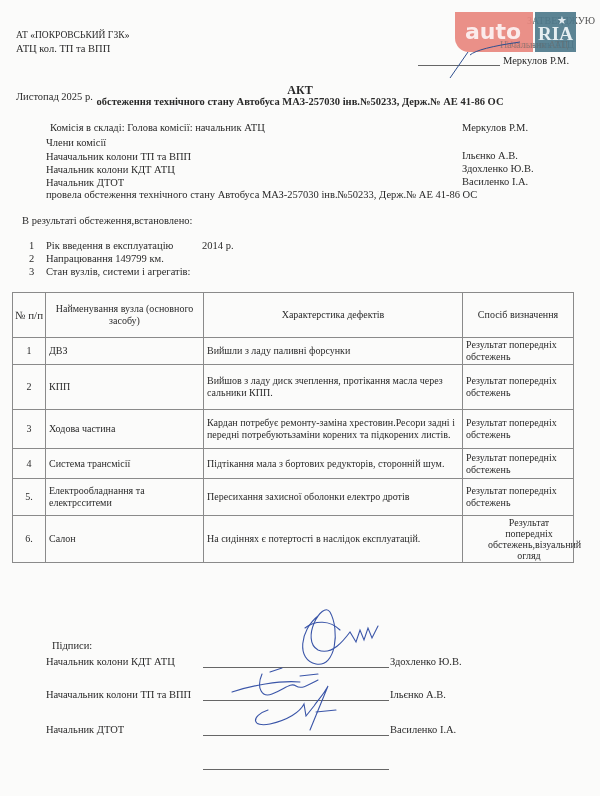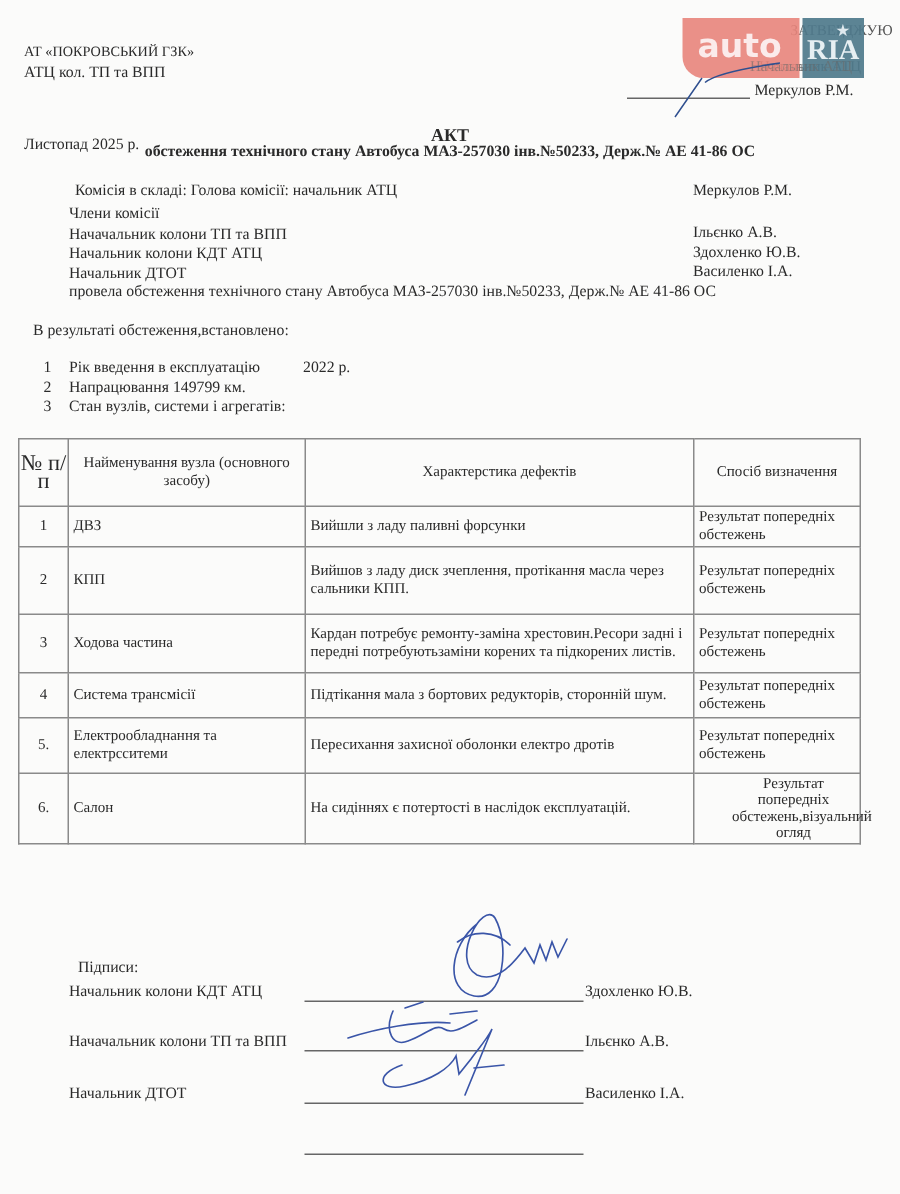--- a/index.html
+++ b/index.html
@@ -78,36 +78,36 @@
 <div class="abs" style="left:462px;top:150px;">Ільєнко А.В.</div>
 <div class="abs" style="left:46px;top:164px;">Начальник колони КДТ АТЦ</div>
 <div class="abs" style="left:462px;top:163px;">Здохленко Ю.В.</div>
 <div class="abs" style="left:46px;top:177px;">Начальник ДТОТ</div>
 <div class="abs" style="left:462px;top:176px;">Василенко І.А.</div>
 <div class="abs" style="left:46px;top:189px;">провела обстеження технічного стану Автобуса МАЗ-257030 інв.№50233, Держ.№ АЕ 41-86 ОС</div>
 
 <div class="abs" style="left:22px;top:215px;">В результаті обстеження,встановлено:</div>
 <div class="abs" style="left:29px;top:240px;">1</div>
 <div class="abs" style="left:46px;top:240px;">Рік введення в експлуатацію</div>
-<div class="abs" style="left:202px;top:240px;">2022 р.</div>
+<div class="abs" style="left:202px;top:240px;">2014 р.</div>
 <div class="abs" style="left:29px;top:253px;">2</div>
 <div class="abs" style="left:46px;top:253px;">Напрацювання 149799 км.</div>
 <div class="abs" style="left:29px;top:266px;">3</div>
 <div class="abs" style="left:46px;top:266px;">Стан вузлів, системи і агрегатів:</div>
 
 <table class="defects">
   <colgroup>
     <col style="width:33px">
       <col style="width:158px">
       <col style="width:259px">
       <col style="width:111px">
   </colgroup>
   <tbody>
       <tr style="height:45px">
-    <th class="c-num" style="font-size:15px;padding:0">№ п/п</th>
+    <th class="c-num" style="font-size:11px;padding:0">№ п/п</th>
     <th style="text-align:center">Найменування вузла (основного засобу)</th>
     <th style="text-align:center">Характерстика дефектів</th>
     <th style="text-align:center">Спосіб визначення</th>
   </tr>
   <tr style="height:27px">
     <td class="c-num">1</td>
     <td>ДВЗ</td>
     <td>Вийшли з ладу паливні форсунки</td>
     <td class="c-method">Результат попередніх обстежень</td>
   </tr>

